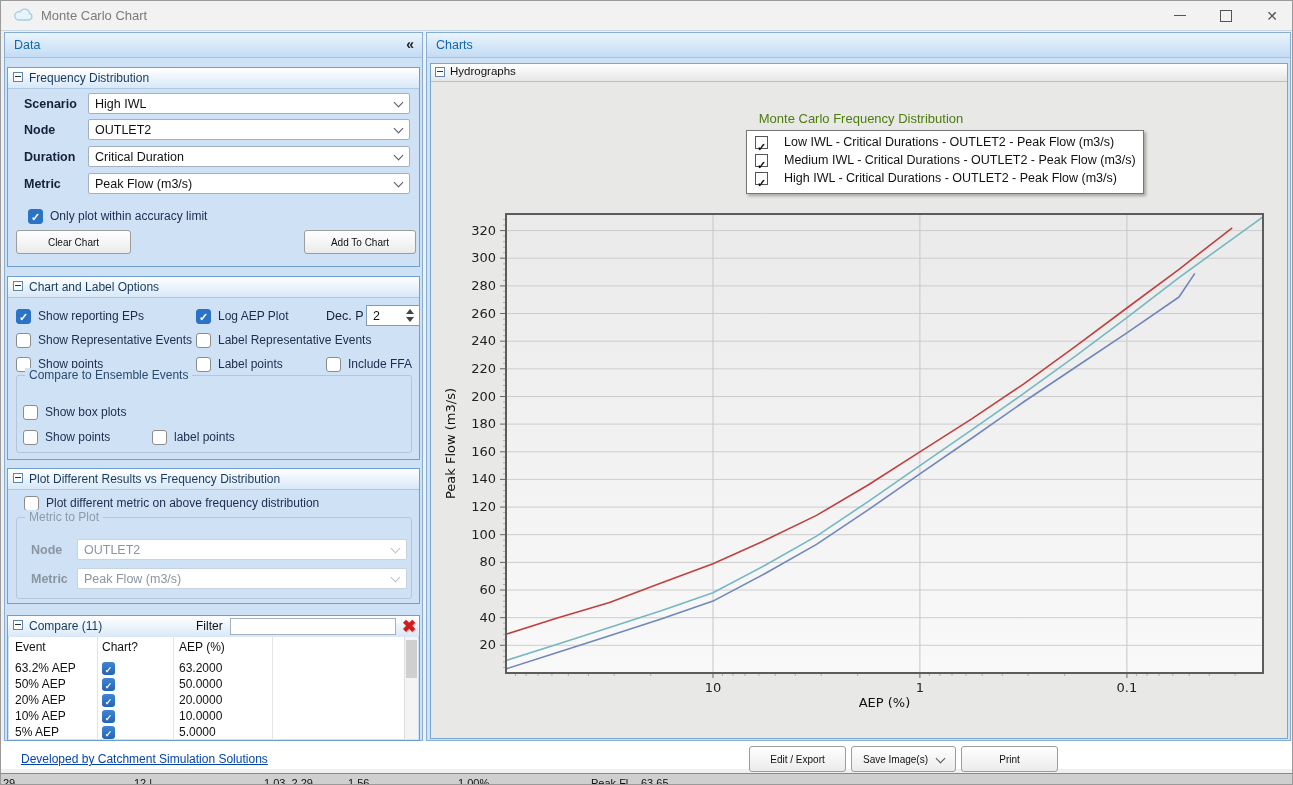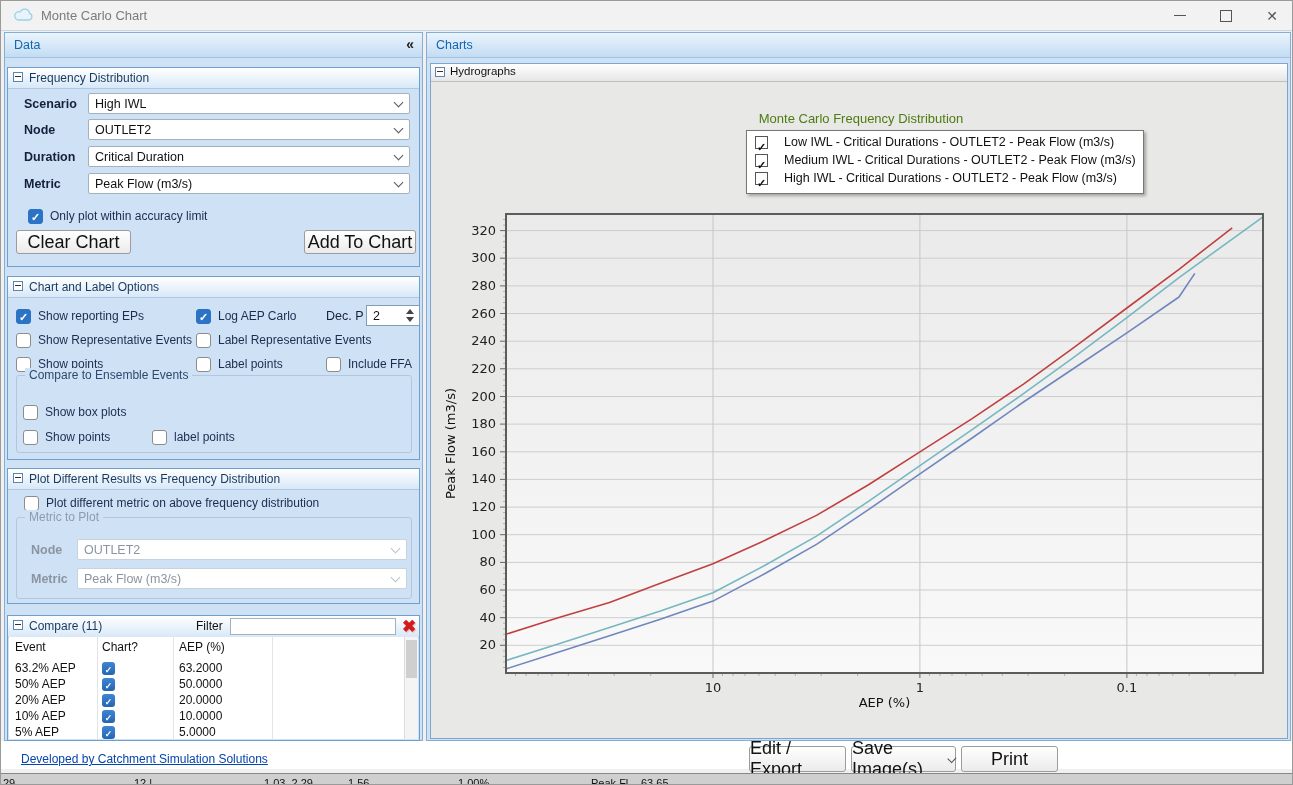--- a/index.html
+++ b/index.html
@@ -27,21 +27,21 @@
   .flabel.dis{color:#8b95a1;}
   .combo{position:absolute;background:#fff;border:1px solid #a3b0bd;border-radius:2px;font-size:12.5px;color:#111;box-sizing:border-box;padding:3px 20px 0 6px;height:21px;}
   .combo .chev{position:absolute;right:7px;top:5px;width:6px;height:6px;border-right:1.5px solid #556;border-bottom:1.5px solid #556;transform:rotate(45deg);}
   .combo.dis{color:#8b95a1;border-color:#c6d2dc;}
   .combo.dis .chev{border-color:#b9c4ce;}
   .cb{position:absolute;display:flex;align-items:center;gap:7px;font-size:12px;color:#1c2c4e;height:16px;}
   .box{width:15px;height:15px;border-radius:3px;flex:none;box-sizing:border-box;text-align:center;}
   .box.on{background:#2a73c5;border:1px solid #2a73c5;}
   .box.on::after{content:"✓";color:#fff;font-size:11px;line-height:14px;font-weight:bold;}
   .box.off{background:#fff;border:1px solid #8c8c8c;}
-  .btn{position:absolute;background:linear-gradient(#ffffff,#ebebeb);border:1px solid #9c9c9c;border-radius:3px;font-size:18px;color:#111;display:flex;align-items:center;justify-content:center;box-sizing:border-box;}
+  .btn{position:absolute;background:linear-gradient(#ffffff,#ebebeb);border:1px solid #9c9c9c;border-radius:3px;font-size:10px;color:#111;display:flex;align-items:center;justify-content:center;box-sizing:border-box;}
   .gbox{position:absolute;border:1px solid #b3c6dc;border-radius:3px;box-sizing:border-box;}
   .glabel{position:absolute;top:-8px;left:8px;background:#cfe1f5;padding:0 4px;font-size:12px;color:#2c4a6e;}
   .glabel.dis{color:#8d9bab;}
   .spinner{position:absolute;background:#fff;border:1px solid #7f9db9;box-sizing:border-box;height:21px;}
   .spin-val{position:absolute;left:6px;top:3px;font-size:12.5px;color:#111;}
   .spin-arrows{position:absolute;right:2px;top:1px;width:12px;height:17px;}
   .tri-up{position:absolute;top:2px;left:1px;width:0;height:0;border-left:4px solid transparent;border-right:4px solid transparent;border-bottom:5px solid #444;}
   .tri-down{position:absolute;bottom:2px;left:1px;width:0;height:0;border-left:4px solid transparent;border-right:4px solid transparent;border-top:5px solid #444;}
   
   .filter-input{position:absolute;background:#fff;border:1px solid #a3b0bd;box-sizing:border-box;}
@@ -141,21 +141,21 @@
       <div class="sec-header">
         <span class="boxminus"></span>
         <span class="sec-title">Chart and Label Options</span>
       </div>
       <label class="cb" style="left:8px;top:31px;">
         <span class="box on"></span>
           <span>Show reporting EPs</span>
       </label>
       <label class="cb" style="left:188px;top:31px;">
         <span class="box on"></span>
-          <span>Log AEP Carlo</span>
+          <span>Log AEP Plot</span>
       </label>
       <span class="flabel" style="left:318px;top:32px;font-weight:normal;">Dec. P</span>
       <div class="spinner" style="left:358px;top:28px;width:54px;">
         <span class="spin-val">2</span>
         <span class="spin-arrows">
             <span class="tri-up"></span>
             <span class="tri-down"></span>
           </span>
       </div>
       <label class="cb" style="left:8px;top:55px;">

